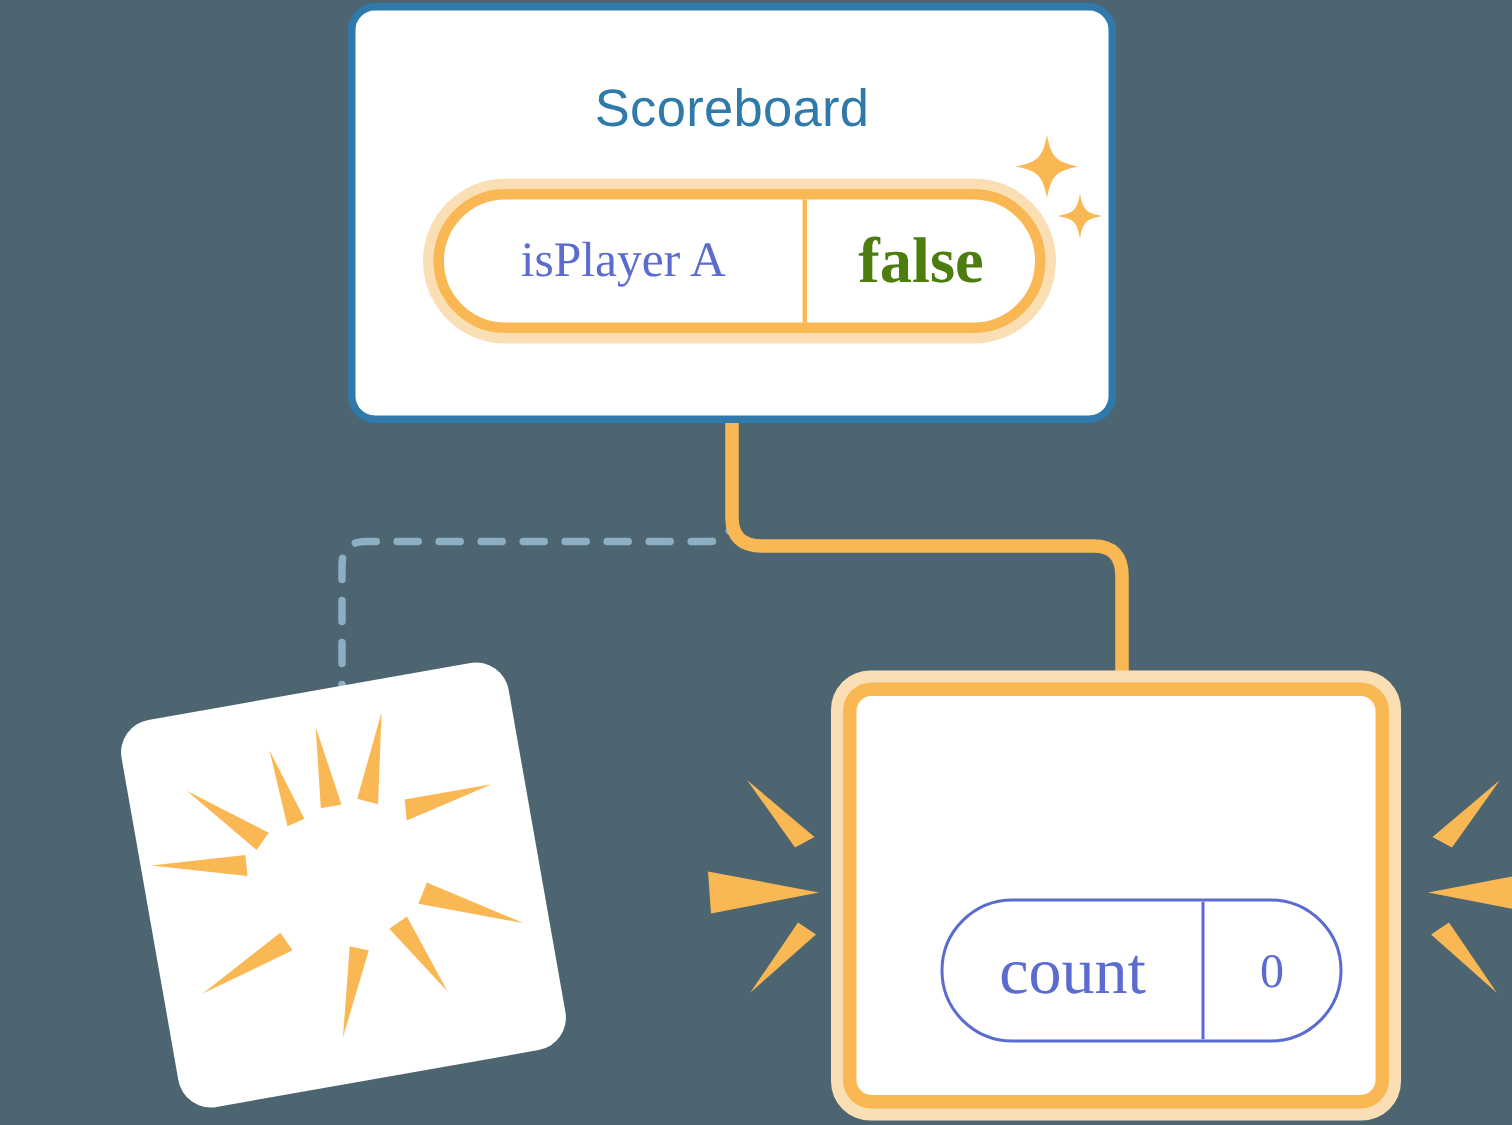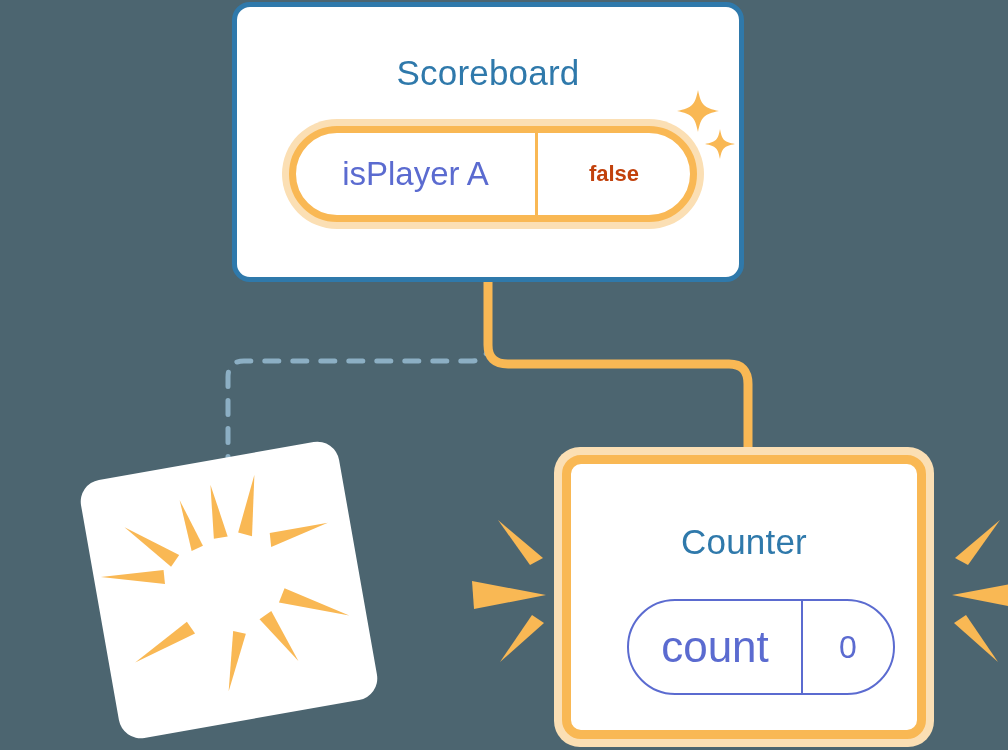--- a/index.html
+++ b/index.html
@@ -80,20 +80,21 @@
     display: flex;
     align-items: stretch;
     box-sizing: border-box;
   }
   .pill-key, .pill-val {
     display: flex;
     align-items: center;
     justify-content: center;
     box-sizing: border-box;
     white-space: nowrap;
+    font-family: Liberation Serif, serif;
   }
 
   
   #scoreboard-pill {
     position: absolute;
     left: 45px;
     top: 112px;
     width: 422px;
     height: 110px;
     border-radius: 55px;
@@ -111,22 +112,22 @@
   }
   #scoreboard-pill-inner .pill-key {
     flex: 0 0 242px;
     border-right: 3px solid #f9b854;
     color: #5b6bd0;
     font-size: 33px;
     font-weight: 400;
   }
   #scoreboard-pill-inner .pill-val {
     flex: 1 1 auto;
-    color: #c2410c;
-    font-size: 22px;
+    color: #4d7c0f;
+    font-size: 43px;
     font-weight: 700;
   }
 
   
   #counter-pill {
     position: absolute;
     left: 56px;
     top: 135px;
     width: 268px;
     height: 96px;
@@ -217,21 +218,20 @@
         <path d="M26 186 L84 155 L90 168 Z"></path>
         <path d="M7 96 L70 100 L69 114 Z"></path>
         <path d="M39 51 L88 88 L78 98 Z"></path>
         <path d="M98 34 L113 83 L101 86 Z"></path>
       </g>
     </svg>
   </div>
 
   <div class="node" id="counter-node">
     <div id="counter-inner">
-      <div class="node-title" id="counter-title">Counter</div>
 
       <div class="pill" id="counter-pill">
         <div class="pill-key">count</div>
         <div class="pill-val">0</div>
       </div>
     </div>
   </div>
 
   <svg class="overlay-svg" id="counter-rays-left" viewBox="0 0 90 190" xmlns="http://www.w3.org/2000/svg">
     <g fill="#f9b854">

